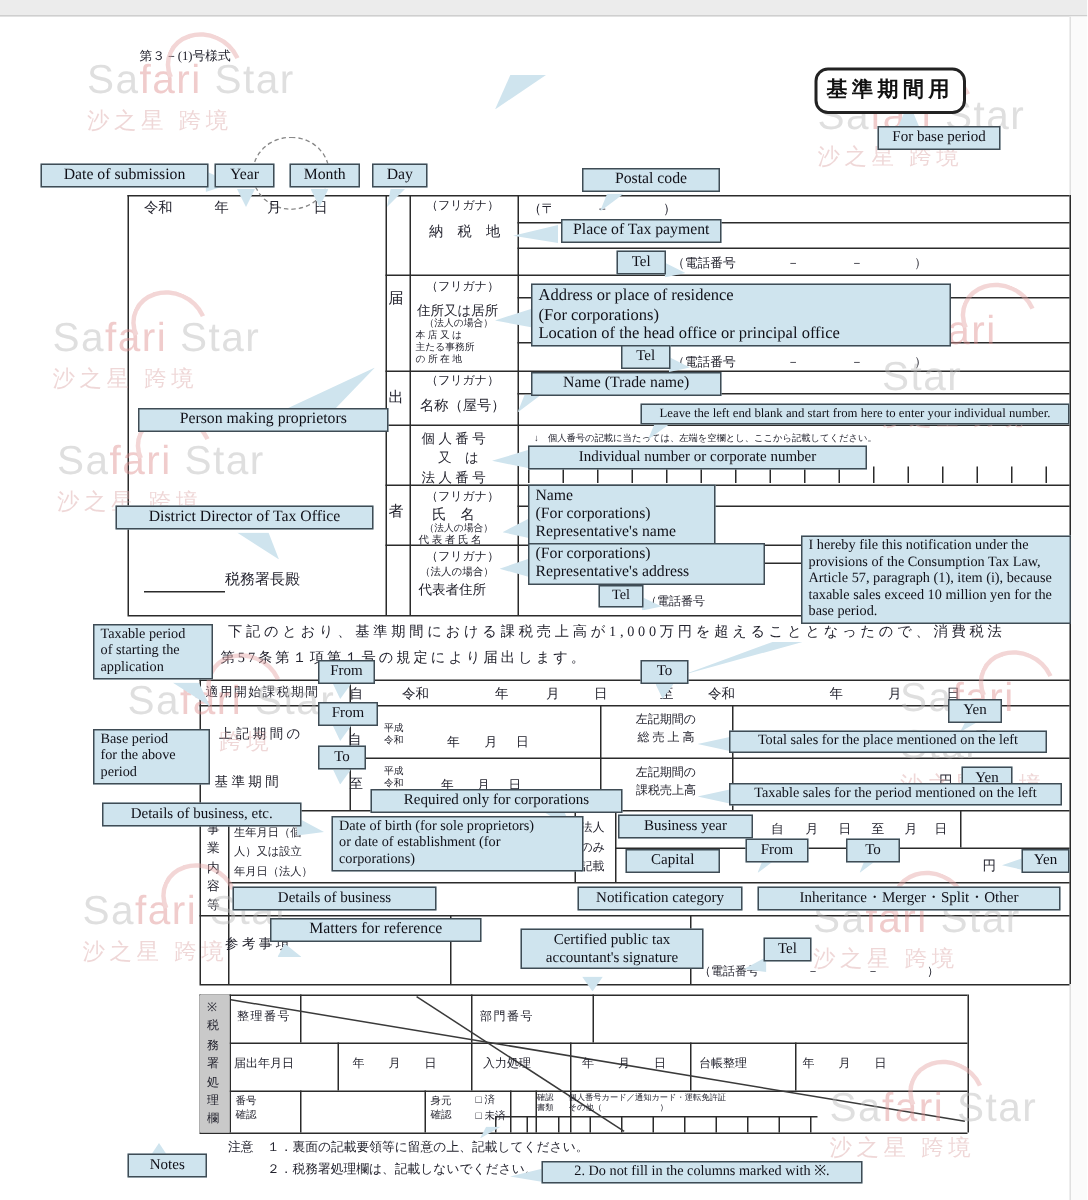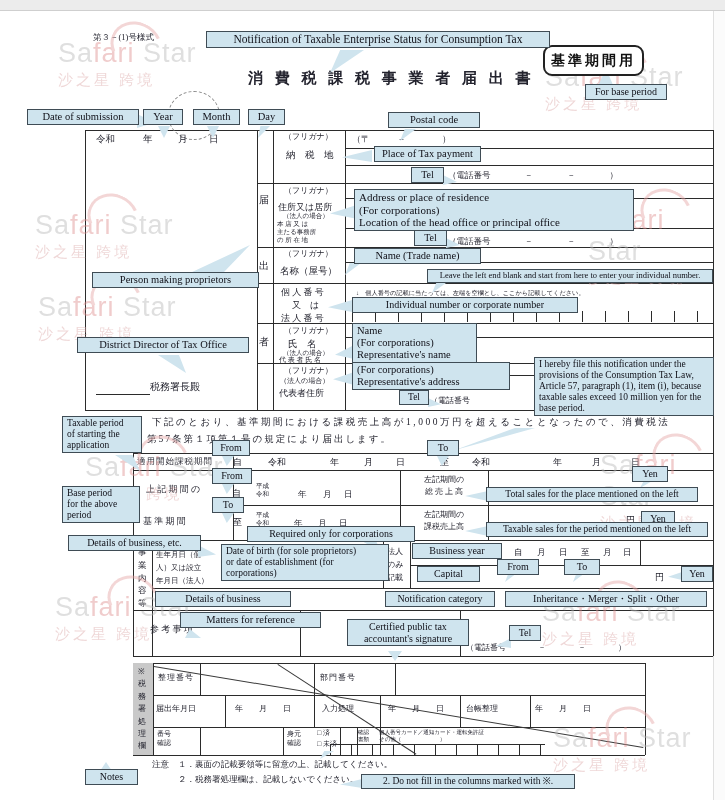--- a/index.html
+++ b/index.html
@@ -26,25 +26,23 @@
   .dash{position:absolute;border:1px dashed #8a8a8a;border-radius:50%;z-index:2;}
 </style>
 </head>
 <body>
 
 <div id="page">
   <div class="topbar"></div>
   <div class="scrollstrip"></div>
 
   <div class="jp" style="left:93px;top:33px;font-size:8.5px">第３－(1)号様式</div>
-  <div class="jp" style="left:248px;top:70px;font-size:15px;font-weight:bold;letter-spacing:4px">消 費 税 課 税 事 業 者 届 出 書</div>
   <div class="roundbox" style="left:543px;top:45px;width:97px;height:27px;line-height:27px;font-size:14px;letter-spacing:3px">基準期間用</div>
   <div class="dash" style="left:168px;top:91px;width:50px;height:47px"></div>
 
-  <div class="co" style="left:206px;top:31px;width:344px;font-size:11.5px">Notification of Taxable Enterprise Status for Consumption Tax</div>
   <div class="co" style="left:585px;top:84px;width:82px;font-size:10px">For base period</div>
   <div class="co" style="left:27px;top:109px;width:112px">Date of submission</div>
   <div class="co" style="left:143px;top:109px;width:40px">Year</div>
   <div class="co" style="left:193px;top:109px;width:47px">Month</div>
   <div class="co" style="left:248px;top:109px;width:37px">Day</div>
   <div class="co" style="left:388px;top:112px;width:92px">Postal code</div>
   <div class="co" style="left:374px;top:146px;width:107px">Place of Tax payment</div>
   <div class="co" style="left:411px;top:167px;width:33px;font-size:10px">Tel</div>
   <div class="co lft" style="left:354px;top:189px;width:280px;font-size:11px">Address or place of residence
 (For corporations)

